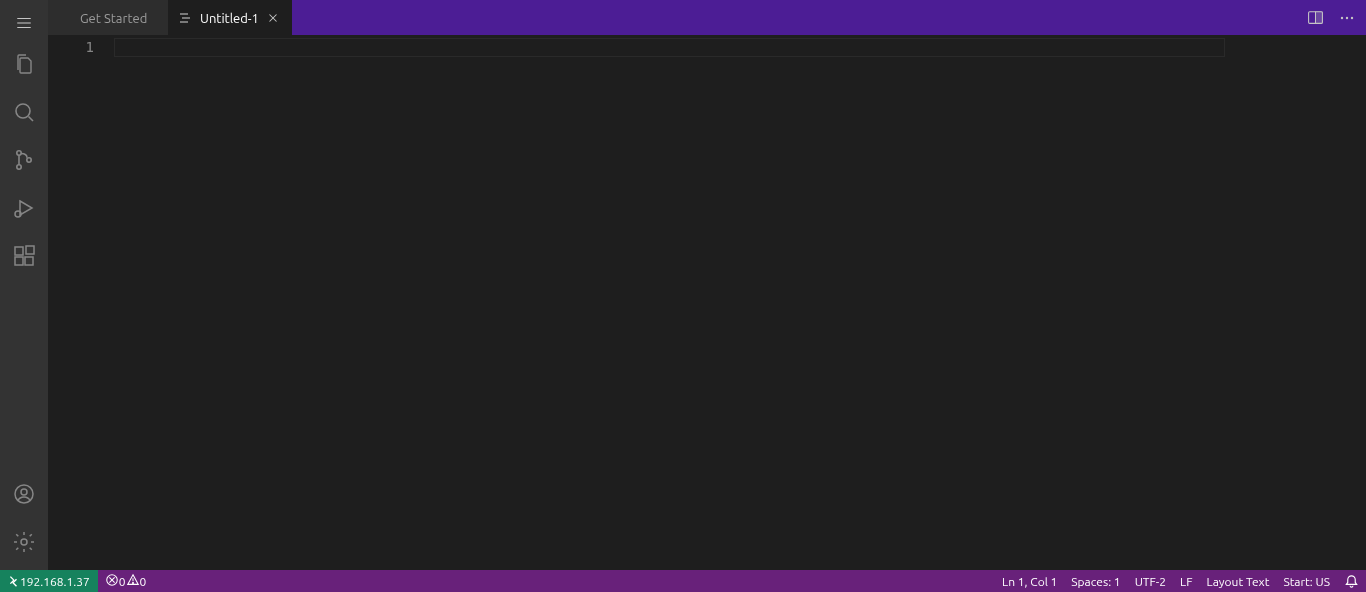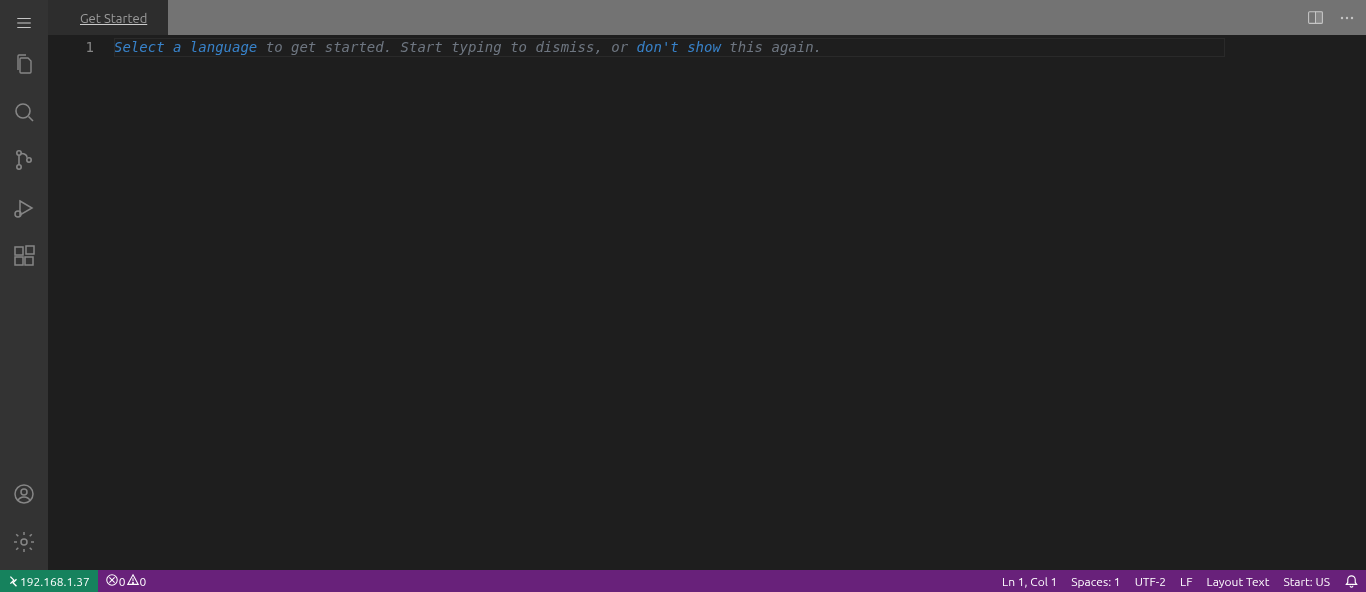--- a/index.html
+++ b/index.html
@@ -9,21 +9,21 @@
   
   .main { display:flex; flex:1; min-height:0; }
   .activity-bar { width:48px; background:#333333; display:flex; flex-direction:column; justify-content:space-between; align-items:center; padding-top:6px; padding-bottom:4px; }
   .activity-group { display:flex; flex-direction:column; align-items:center; gap:0; }
   .activity-item { width:48px; height:48px; display:flex; align-items:center; justify-content:center; color:#868686; cursor:pointer; }
   .activity-item svg { width:24px; height:24px; }
   .menu-btn { width:48px; height:34px; display:flex; align-items:center; justify-content:center; color:#c5c5c5; cursor:pointer; }
 
   
   .editor-col { flex:1; display:flex; flex-direction:column; min-width:0; }
-  .tabbar { height:35px; background:#737373; display:flex; align-items:stretch;text-decoration:underline; }
+  .tabbar { height:35px; background:#4c1d95; display:flex; align-items:stretch; }
   .tab { display:flex; align-items:center; padding:0 10px; gap:6px; font-size:13px; color:#9c9c9c; cursor:pointer; min-width:120px; height:35px; border-right:1px solid #1e1e1e00; }
   .tab.inactive { background:#2d2d2d; }
   .tab.active { background:#1e1e1e; color:#fff; }
   .tab .tab-icon { display:flex; align-items:center; }
   .tab .close { width:16px; height:16px; display:flex; align-items:center; justify-content:center; color:#c5c5c5; border-radius:3px; }
   .tab .close svg{width:14px;height:14px;}
   .tabbar .spacer { flex:1; }
   .tabbar .actions { display:flex; align-items:center; padding:0 8px; gap:10px; color:#c5c5c5; }
   .tabbar .actions .act { width:22px; height:22px; display:flex; align-items:center; justify-content:center; cursor:pointer; }
 
@@ -123,20 +123,36 @@
                 <rect x="1" y="1" width="14" height="14" fill="#3b93d6"></rect>
                 <rect x="3.5" y="3" width="1.5" height="10" fill="#fff"></rect>
                 <rect x="7" y="3" width="6" height="1.5" fill="#fff"></rect>
                 <rect x="7" y="6" width="6" height="1.5" fill="#fff"></rect>
                 <rect x="7" y="9" width="6" height="1.5" fill="#fff"></rect>
                 <rect x="7" y="12" width="4" height="1.5" fill="#fff"></rect>
               </svg>
           </span>
           <span>Get Started</span>
         </div>
+        <div class="tab active">
+          <span class="tab-icon">
+            <svg width="16" height="16" viewBox="0 0 16 16" stroke="#c5c5c5" stroke-width="1.1" fill="none">
+                <line x1="2" y1="4" x2="10" y2="4"></line>
+                <line x1="4" y1="8" x2="12" y2="8"></line>
+                <line x1="2" y1="12" x2="10" y2="12"></line>
+              </svg>
+          </span>
+          <span>Untitled-1</span>
+          <span class="close">
+            <svg viewBox="0 0 16 16" stroke="currentColor" stroke-width="1.2" fill="none">
+                <line x1="4" y1="4" x2="12" y2="12"></line>
+                <line x1="12" y1="4" x2="4" y2="12"></line>
+              </svg>
+          </span>
+        </div>
         <div class="spacer"></div>
         <div class="actions">
           <div class="act">
             <svg viewBox="0 0 16 16" width="17" height="17" stroke="#c5c5c5" stroke-width="1" fill="none">
                 <rect x="1.5" y="2.5" width="13" height="11" rx="1"></rect>
                 <line x1="8" y1="2.5" x2="8" y2="13.5"></line>
                 <rect x="8" y="2.5" width="6.5" height="11" fill="#c5c5c5" opacity="0.25"></rect>
               </svg>
           </div>
           <div class="act">
@@ -148,21 +164,20 @@
           </div>
         </div>
       </div>
 
       <div class="editor-area">
         <div class="gutter">
           <div>1</div>
         </div>
         <div class="code">
           <div class="current-line-border"></div>
-          <div class="code-line"><span class="link">Select a language</span><span> to get started. Start typing to dismiss, or </span><span class="link">don't show</span><span> this again.</span></div>
         </div>
         <div class="minimap"></div>
       </div>
     </div>
   </div>
 
   <div class="statusbar">
     <div class="status-seg remote">
       <svg viewBox="0 0 16 16" stroke="#fff" stroke-width="1.6" fill="none">
           <polyline points="5,3 9,7 5,11"></polyline>

